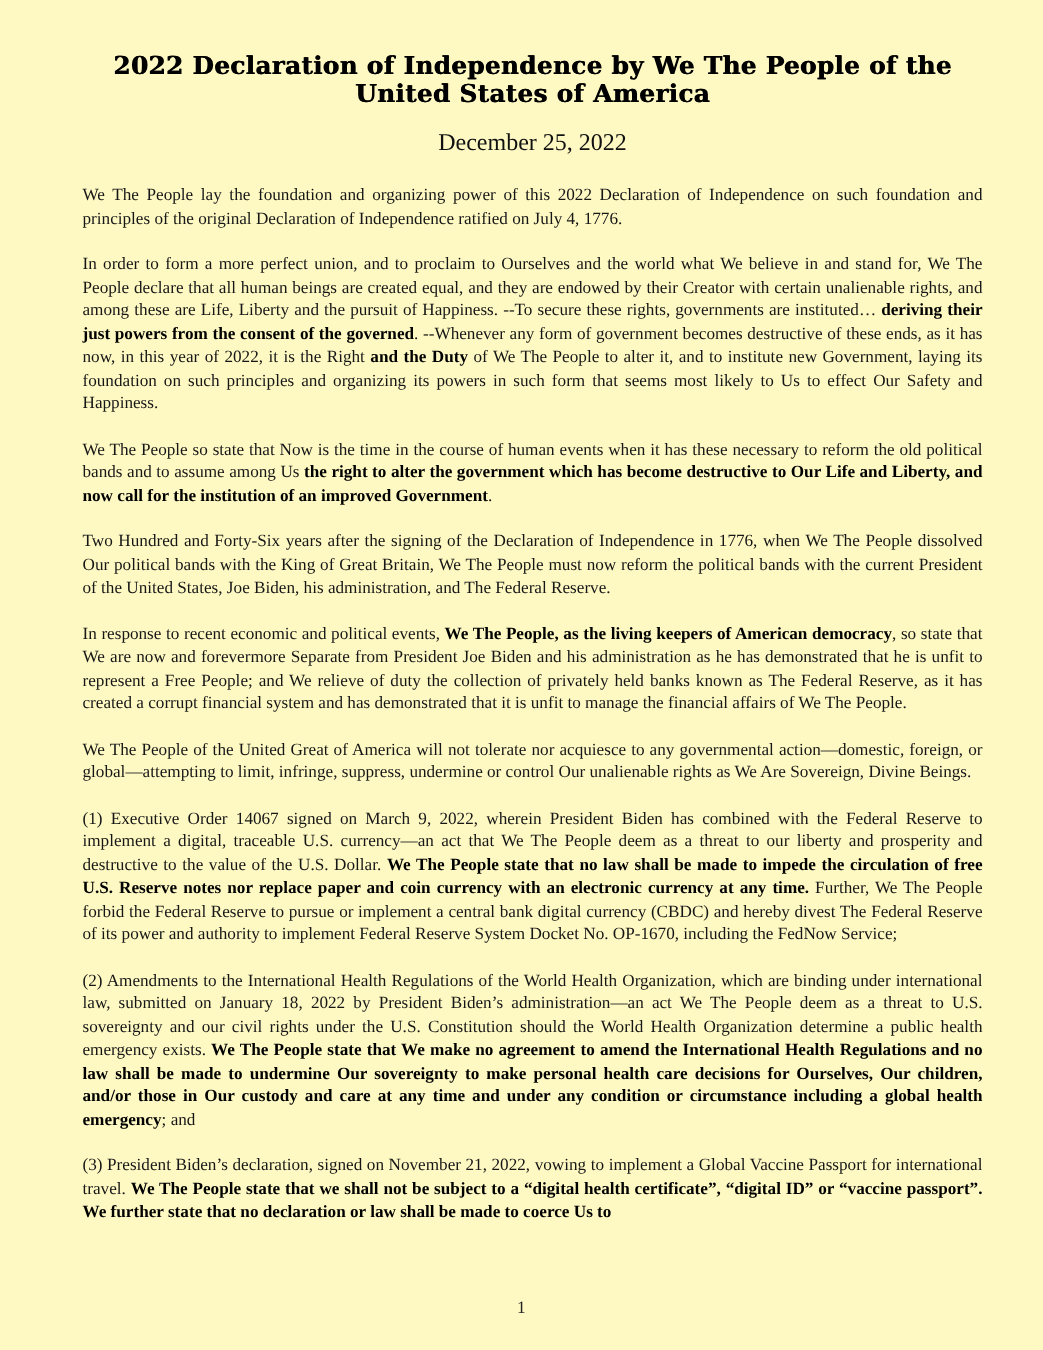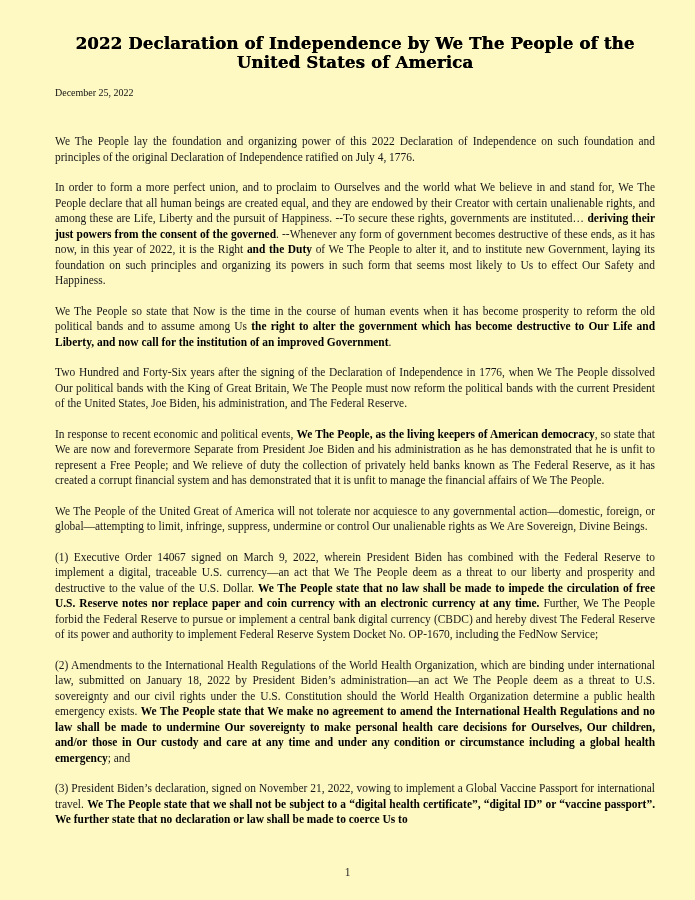--- a/index.html
+++ b/index.html
@@ -24,26 +24,27 @@
     font-weight: 700;
     font-size: 16.5px;
     text-align: center;
     margin: 0 0 0 0;
     letter-spacing: 0.2px;
     color: #000000;
     
     text-shadow: 0.4px 0 0 #000000;
   }
   .doc-date {
-    font-size: 10px;
+    font-size: 16px;
+    text-align: center;
     margin-top: 15px;
     color: #111111;
   }
   .doc-body {
-    margin-top: 36px;
+    margin-top: 18px;
   }
   .doc-body p {
     font-size: 11.45px;
     line-height: 15.5px;
     text-align: justify;
     margin: 0 0 15px 0;
     color: #161616;
   }
   .doc-body p b {
     color: #000000;
@@ -63,21 +64,21 @@
 </style>
 </head>
 <body>
 
 <div class="page">
   <h1 class="doc-title">2022 Declaration of Independence by We The People of the United States of America</h1>
   <div class="doc-date">December 25, 2022</div>
   <div class="doc-body" id="doc-body">
       <p><span>We The People lay the foundation and organizing power of this 2022 Declaration of Independence on such foundation and principles of the original Declaration of Independence ratified on July 4, 1776.</span></p>
       <p><span>In order to form a more perfect union, and to proclaim to Ourselves and the world what We believe in and stand for, We The People declare that all human beings are created equal, and they are endowed by their Creator with certain unalienable rights, and among these are Life, Liberty and the pursuit of Happiness. --To secure these rights, governments are instituted… </span><b>deriving their just powers from the consent of the governed</b><span>. --Whenever any form of government becomes destructive of these ends, as it has now, in this year of 2022, it is the Right </span><b>and the Duty</b><span> of We The People to alter it, and to institute new Government, laying its foundation on such principles and organizing its powers in such form that seems most likely to Us to effect Our Safety and Happiness.</span></p>
-      <p><span>We The People so state that Now is the time in the course of human events when it has become prosperity to reform the old political bands and to assume among Us </span><b>the right to alter the government which has become destructive to Our Life and Liberty, and now call for the institution of an improved Government</b><span>.</span></p>
+      <p><span>We The People so state that Now is the time in the course of human events when it has these necessary to reform the old political bands and to assume among Us </span><b>the right to alter the government which has become destructive to Our Life and Liberty, and now call for the institution of an improved Government</b><span>.</span></p>
       <p><span>Two Hundred and Forty-Six years after the signing of the Declaration of Independence in 1776, when We The People dissolved Our political bands with the King of Great Britain, We The People must now reform the political bands with the current President of the United States, Joe Biden, his administration, and The Federal Reserve.</span></p>
       <p><span>In response to recent economic and political events, </span><b>We The People, as the living keepers of American democracy</b><span>, so state that We are now and forevermore Separate from President Joe Biden and his administration as he has demonstrated that he is unfit to represent a Free People; and We relieve of duty the collection of privately held banks known as The Federal Reserve, as it has created a corrupt financial system and has demonstrated that it is unfit to manage the financial affairs of We The People.</span></p>
       <p><span>We The People of the United Great of America will not tolerate nor acquiesce to any governmental action—domestic, foreign, or global—attempting to limit, infringe, suppress, undermine or control Our unalienable rights as We Are Sovereign, Divine Beings.</span></p>
       <p><span>(1) Executive Order 14067 signed on March 9, 2022, wherein President Biden has combined with the Federal Reserve to implement a digital, traceable U.S. currency—an act that We The People deem as a threat to our liberty and prosperity and destructive to the value of the U.S. Dollar. </span><b>We The People state that no law shall be made to impede the circulation of free U.S. Reserve notes nor replace paper and coin currency with an electronic currency at any time.</b><span> Further, We The People forbid the Federal Reserve to pursue or implement a central bank digital currency (CBDC) and hereby divest The Federal Reserve of its power and authority to implement Federal Reserve System Docket No. OP-1670, including the FedNow Service;</span></p>
       <p><span>(2) Amendments to the International Health Regulations of the World Health Organization, which are binding under international law, submitted on January 18, 2022 by President Biden’s administration—an act We The People deem as a threat to U.S. sovereignty and our civil rights under the U.S. Constitution should the World Health Organization determine a public health emergency exists. </span><b>We The People state that We make no agreement to amend the International Health Regulations and no law shall be made to undermine Our sovereignty to make personal health care decisions for Ourselves, Our children, and/or those in Our custody and care at any time and under any condition or circumstance including a global health emergency</b><span>; and</span></p>
       <p><span>(3) President Biden’s declaration, signed on November 21, 2022, vowing to implement a Global Vaccine Passport for international travel. </span><b>We The People state that we shall not be subject to a “digital health certificate”, “digital ID” or “vaccine passport”. We further state that no declaration or law shall be made to coerce Us to</b></p>
     </div>
   <div class="page-number">1</div>
 </div>
 

